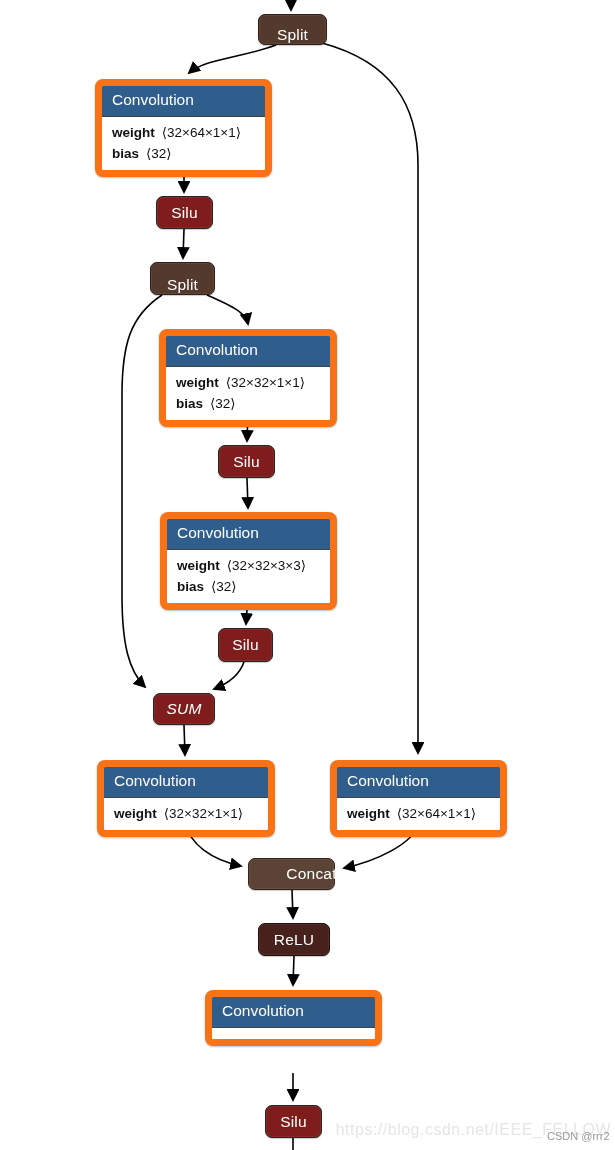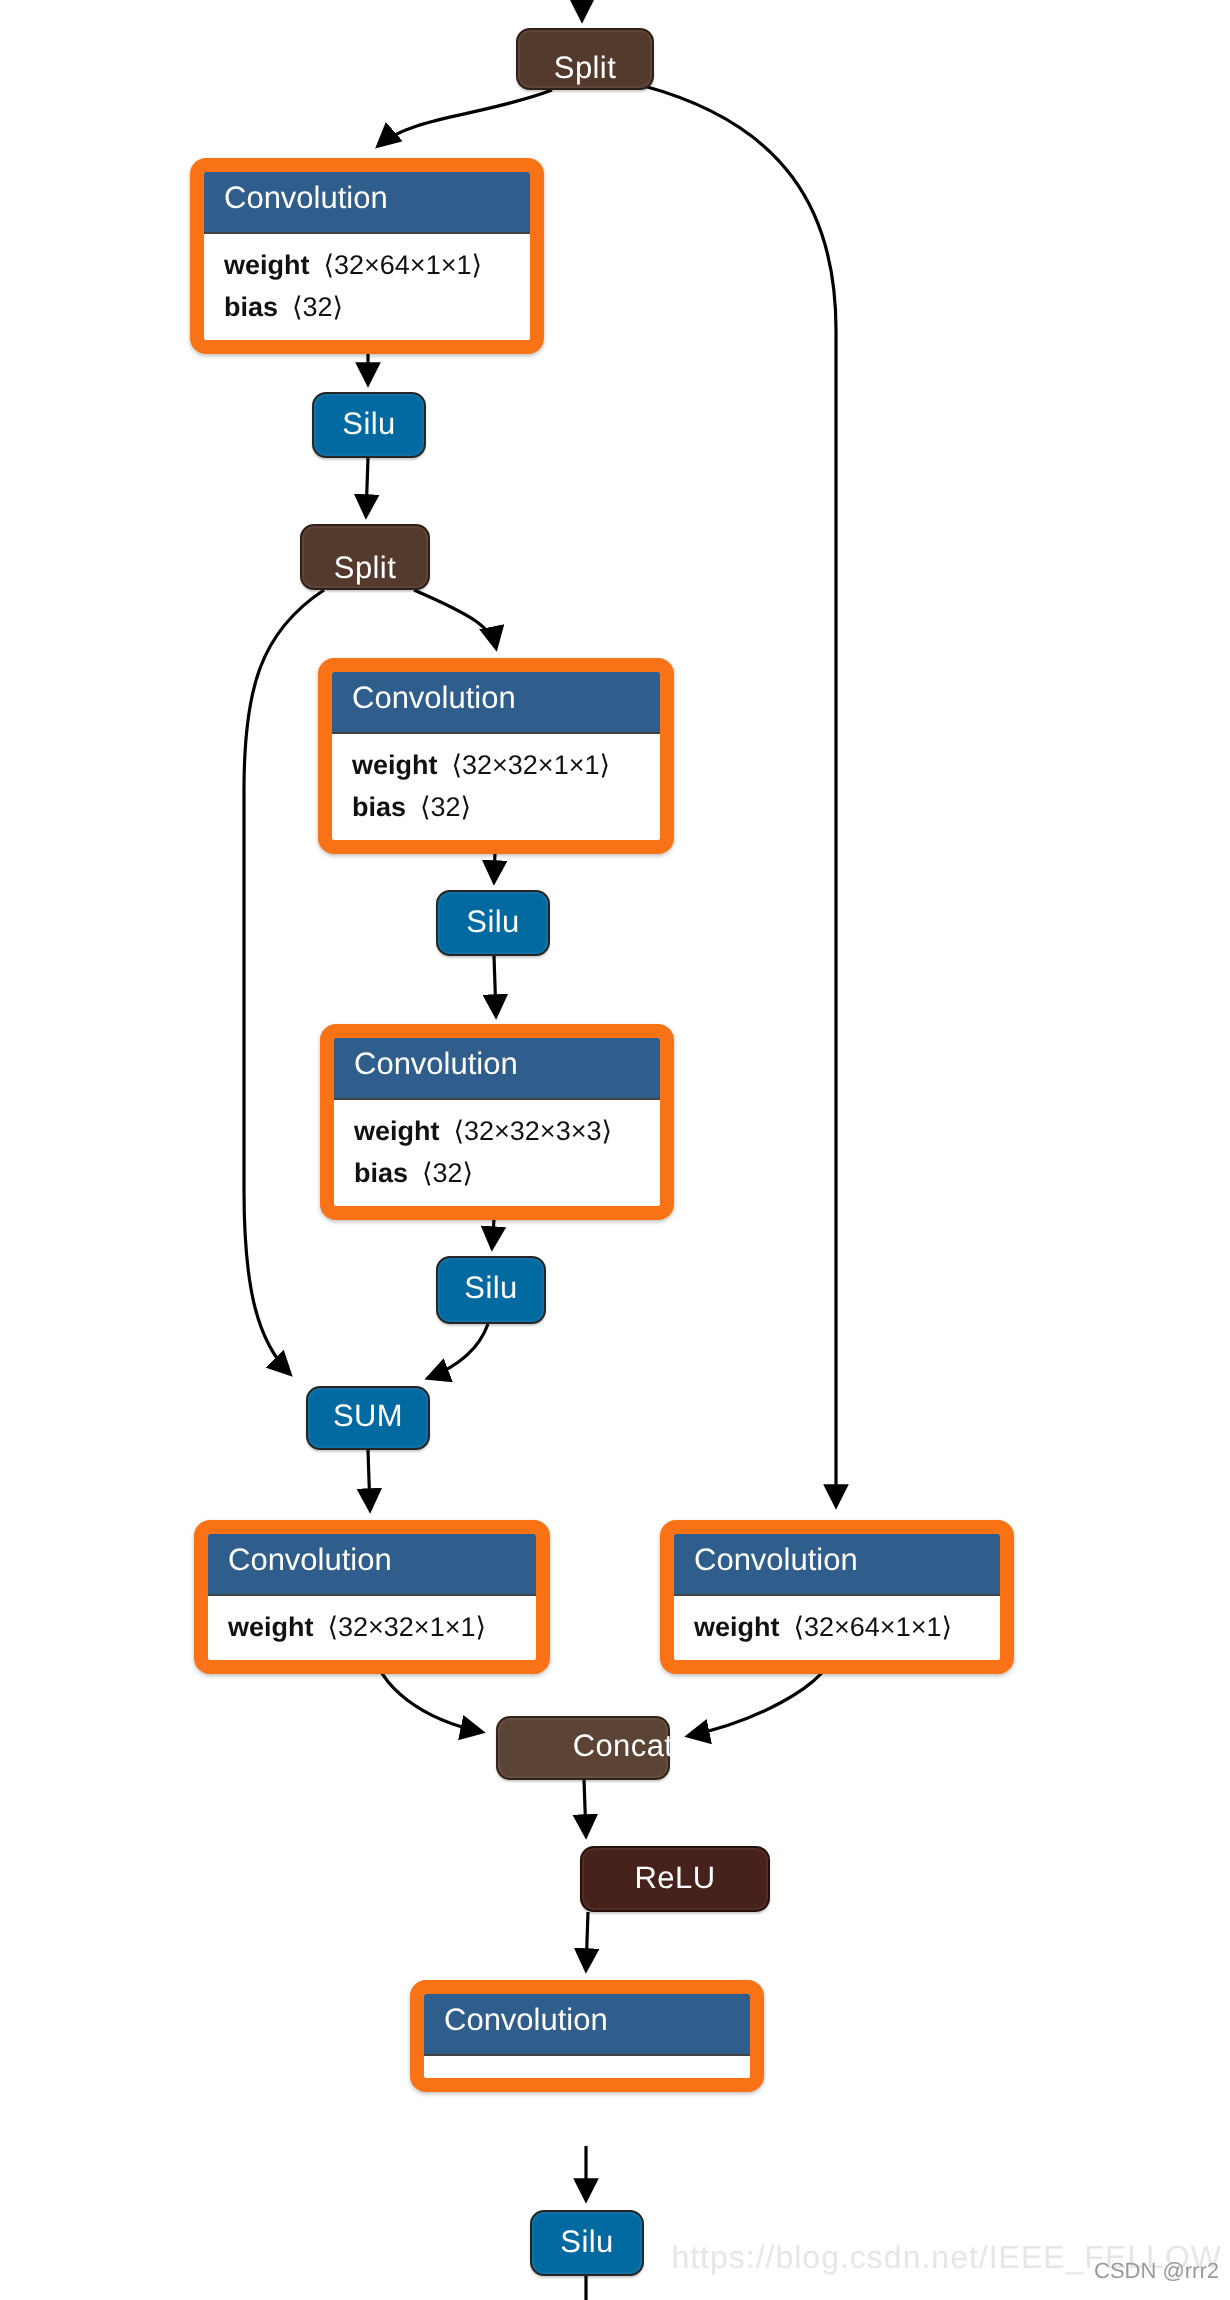--- a/index.html
+++ b/index.html
@@ -9,21 +9,21 @@
   }
   #edges{position:absolute;left:0;top:0;width:615px;height:1150px;pointer-events:none;}
   .op{
     position:absolute;border-radius:7px;color:#fff;
     display:flex;align-items:center;justify-content:center;
     font-size:15.5px;letter-spacing:.2px;
     border:1px solid rgba(0,0,0,0.7);
     box-shadow:inset 0 0 0 1px rgba(255,255,255,0.06), 0 1px 1px rgba(0,0,0,0.2);
     cursor:pointer;box-sizing:border-box;
   }
-  .op-black{background:#0369a1;border-color:#262626;}
+  .op-black{background:#7f1d1d;border-color:#262626;}
   .op-split{background:#54392d;border-color:#2e1f18;align-items:flex-end;}
   .op-concat{background:#5b4336;border-color:#32241c;padding-left:40px;}
   .op-relu{background:#47211b;border-color:#26100d;}
   .conv{
     position:absolute;background:#ffffff;border:7px solid #f97316;border-radius:8px;
     overflow:hidden;box-shadow:0 1px 2px rgba(0,0,0,0.25);cursor:pointer;box-sizing:border-box;
   }
   .conv-header{
     background:#2f5d8c;color:#ffffff;font-size:15.5px;
     padding:5px 10px 7px 10px;border-bottom:1px solid #424242;
@@ -107,21 +107,21 @@
   <div class="conv-body">
     <div class="param-row"><span class="param-name">weight</span><span>⟨32×32×3×3⟩</span></div>
     <div class="param-row"><span class="param-name">bias</span><span>⟨32⟩</span></div>
   </div>
 </div>
 
 <div class="op op-black" style="left:218px;top:628px;width:55px;height:34px;">
   <span>Silu</span>
 </div>
 
-<div class="op op-black" style="left:153px;top:693px;width:62px;height:32px;">
+<div class="op op-black" style="left:153px;top:693px;width:62px;height:32px;font-style:italic;">
   <span>SUM</span>
 </div>
 
 <div class="conv" style="left:97px;top:760px;width:178px;">
   <div class="conv-header">Convolution</div>
   <div class="conv-body">
     <div class="param-row"><span class="param-name">weight</span><span>⟨32×32×1×1⟩</span></div>
   </div>
 </div>
 
@@ -129,21 +129,21 @@
   <div class="conv-header">Convolution</div>
   <div class="conv-body">
     <div class="param-row"><span class="param-name">weight</span><span>⟨32×64×1×1⟩</span></div>
   </div>
 </div>
 
 <div class="op op-concat" style="left:248px;top:858px;width:87px;height:32px;">
   <span>Concat</span>
 </div>
 
-<div class="op op-relu" style="left:258px;top:923px;width:95px;height:33px;margin-left:32px;">
+<div class="op op-relu" style="left:258px;top:923px;width:72px;height:33px;">
   <span>ReLU</span>
 </div>
 
 <div class="conv" style="left:205px;top:990px;width:177px;">
   <div class="conv-header">Convolution</div>
   <div class="conv-body">
   </div>
 </div>
 
 <div class="op op-black" style="left:265px;top:1105px;width:57px;height:33px;">

